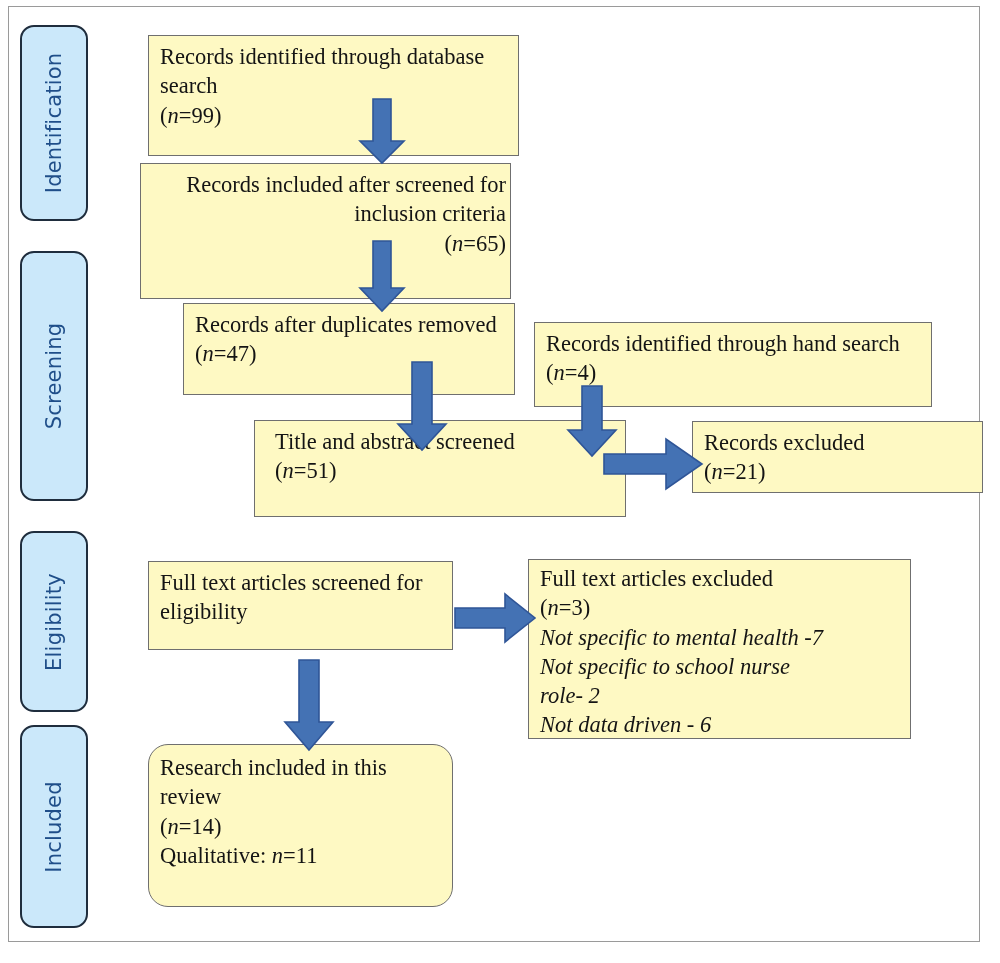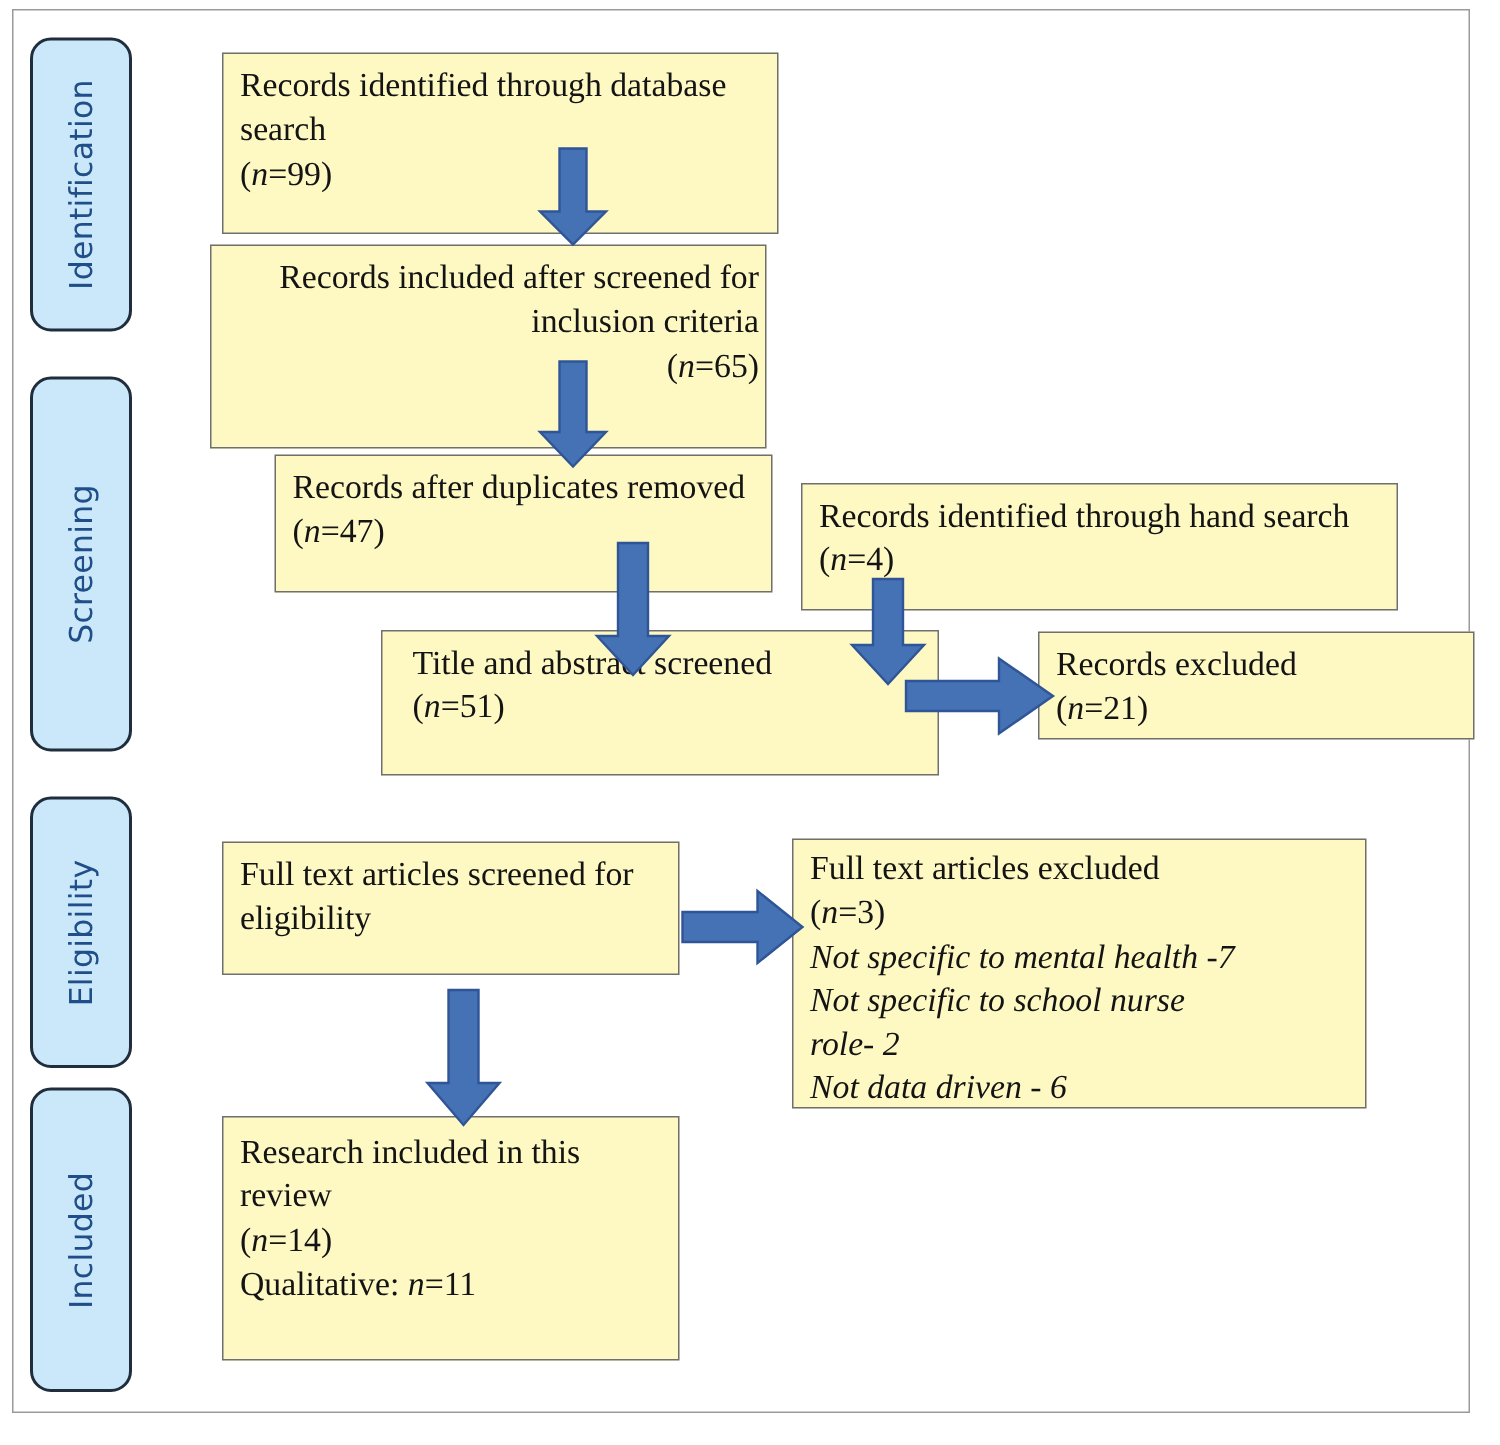--- a/index.html
+++ b/index.html
@@ -149,21 +149,21 @@
       <span class="ln">Full text articles excluded</span>
       <span class="ln">(<i>n</i>=<span>3</span>)</span>
       <span class="ln it">Not specific to mental health -7</span>
       <span class="ln it">Not specific to school nurse</span>
       <span class="ln it">role- 2</span>
       <span class="ln it">Not data driven - 6</span>
 
     </div>
   </div>
 
-  <div class="flow-box" style="left:148px; top:744px; width:305px; height:163px;">
+  <div class="flow-box" style="left:148px; top:744px; width:305px; height:163px;border-radius:20px;">
     <div class="box-text" style="top:8px;">
       <span class="ln">Research included in this</span>
       <span class="ln">review</span>
       <span class="ln">(<i>n</i>=<span>14</span>)</span>
       <span class="ln">Qualitative: <i>n</i>=<span>11</span></span>
     </div>
   </div>
 
   <div class="arrow" style="left:358px; top:99px;">
     <svg width="48" height="66" viewBox="0 0 48 66">

